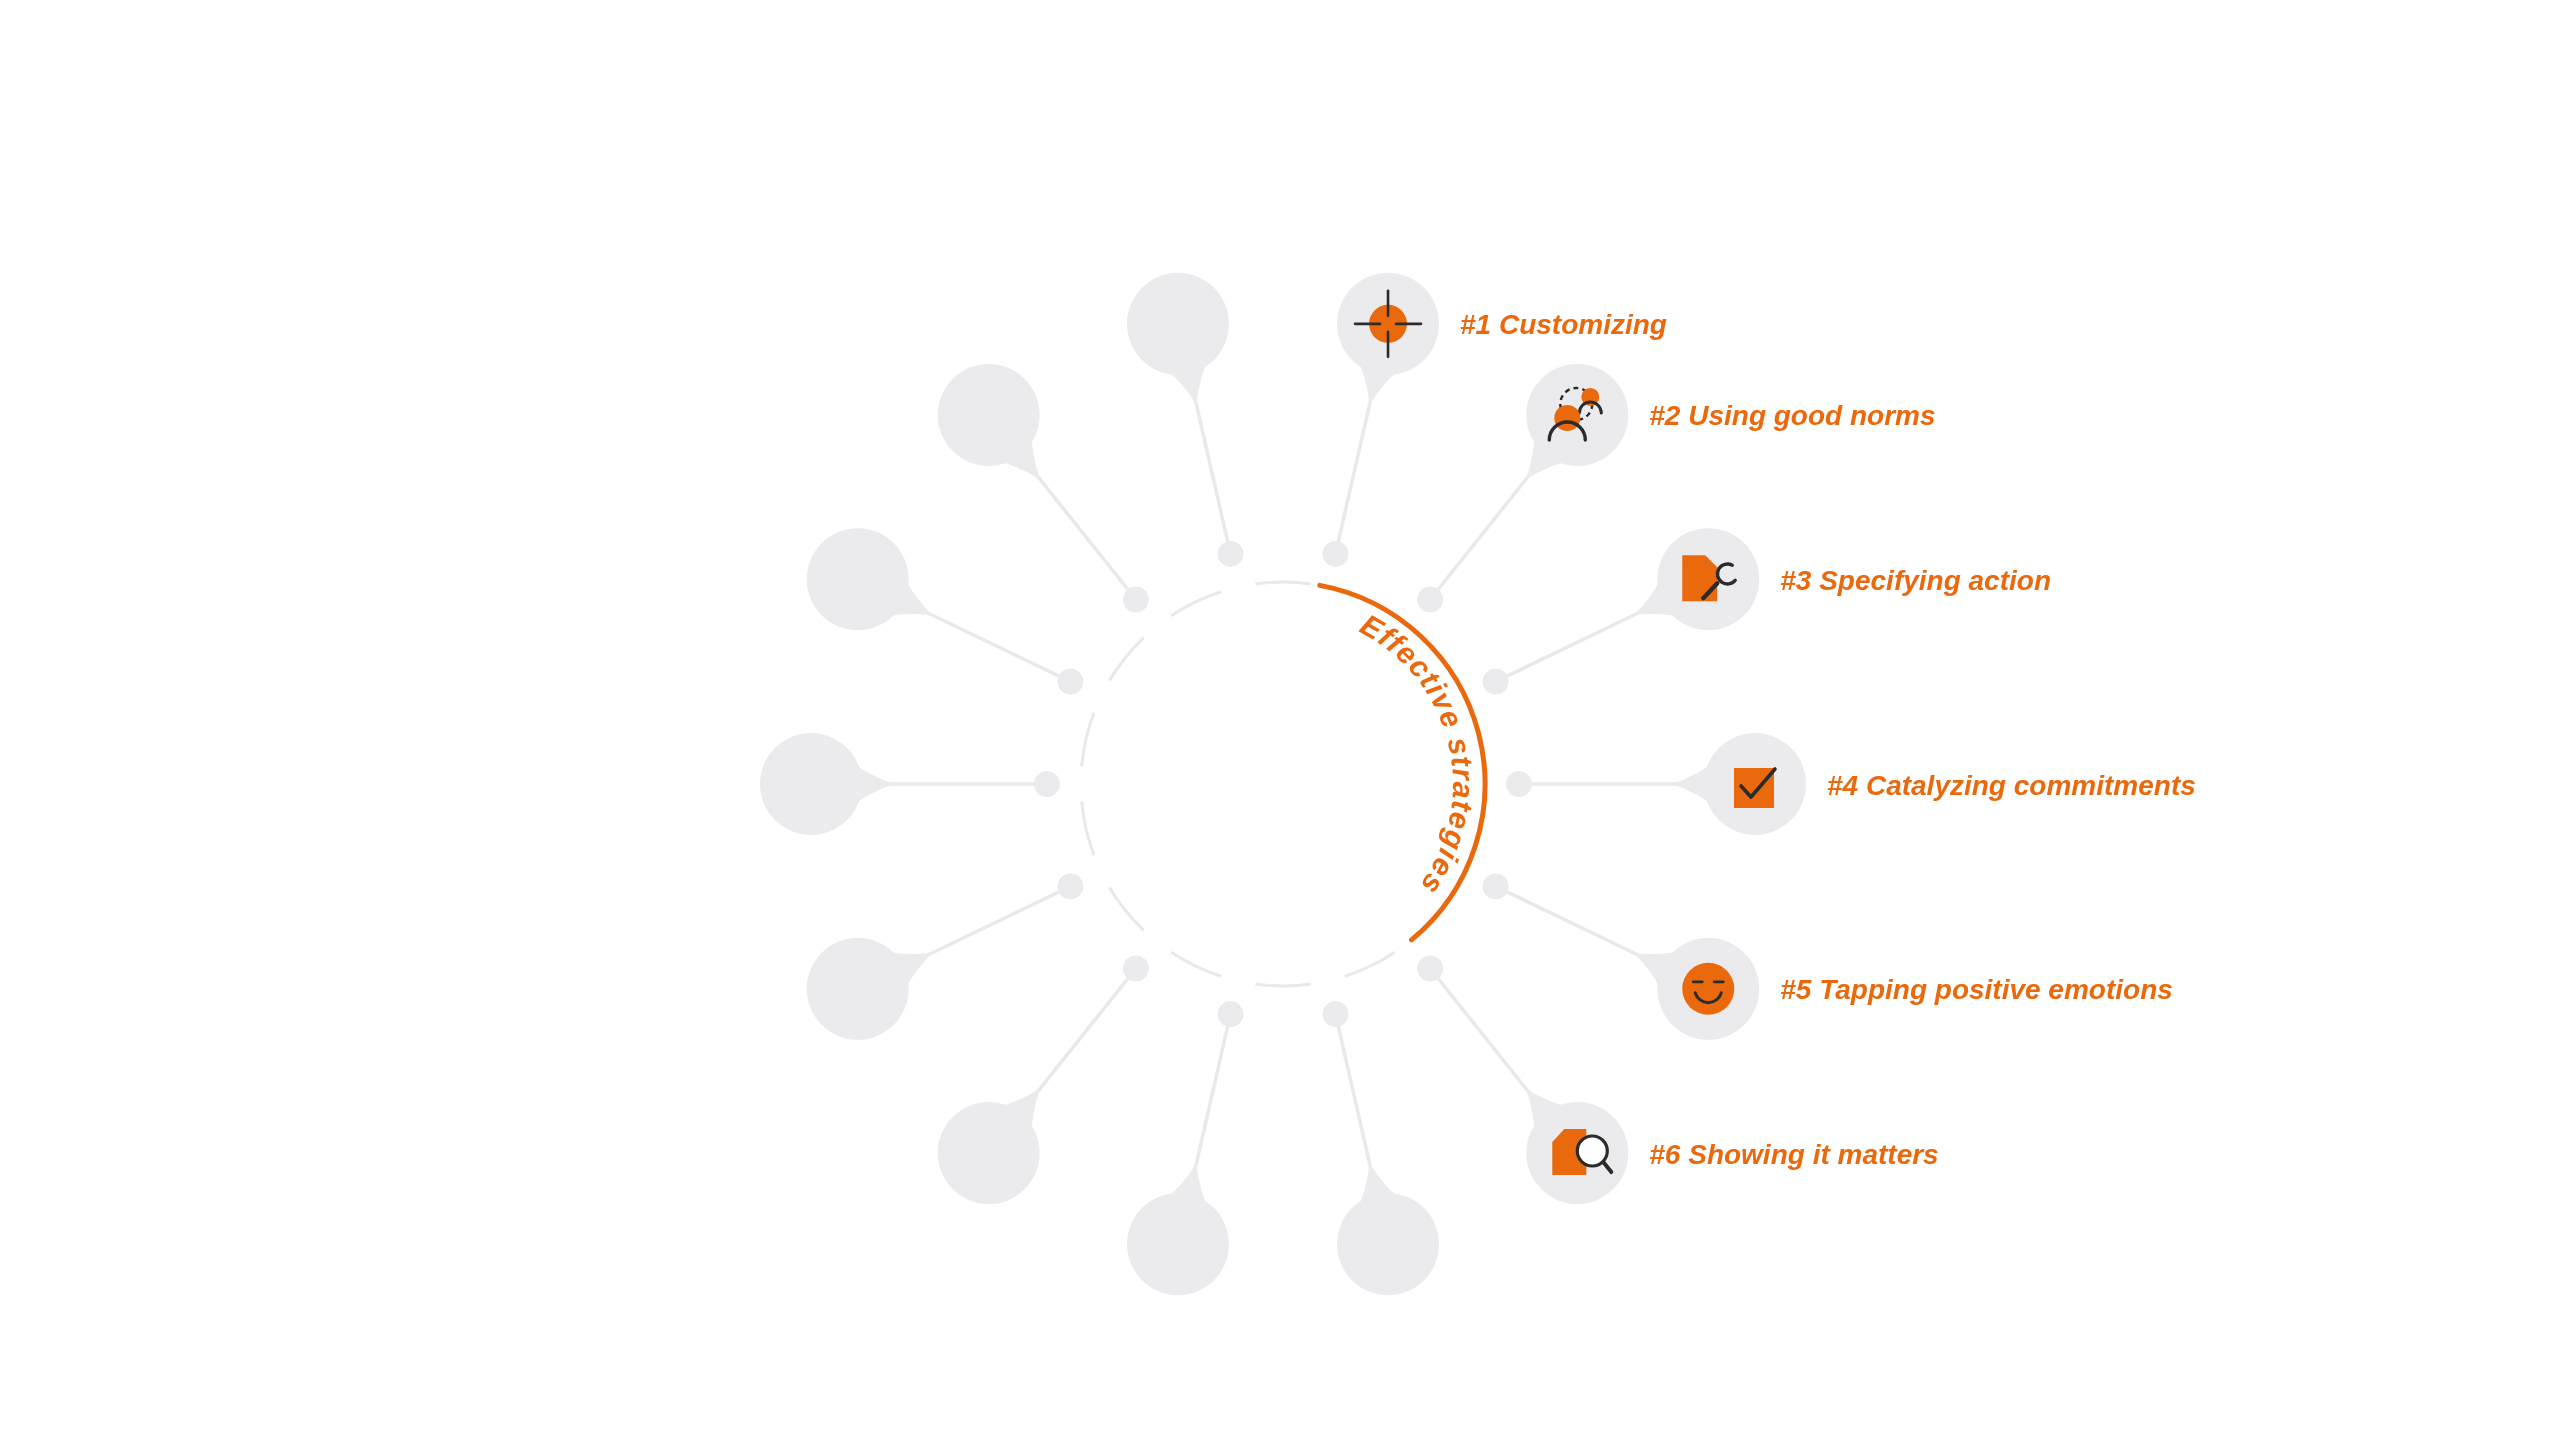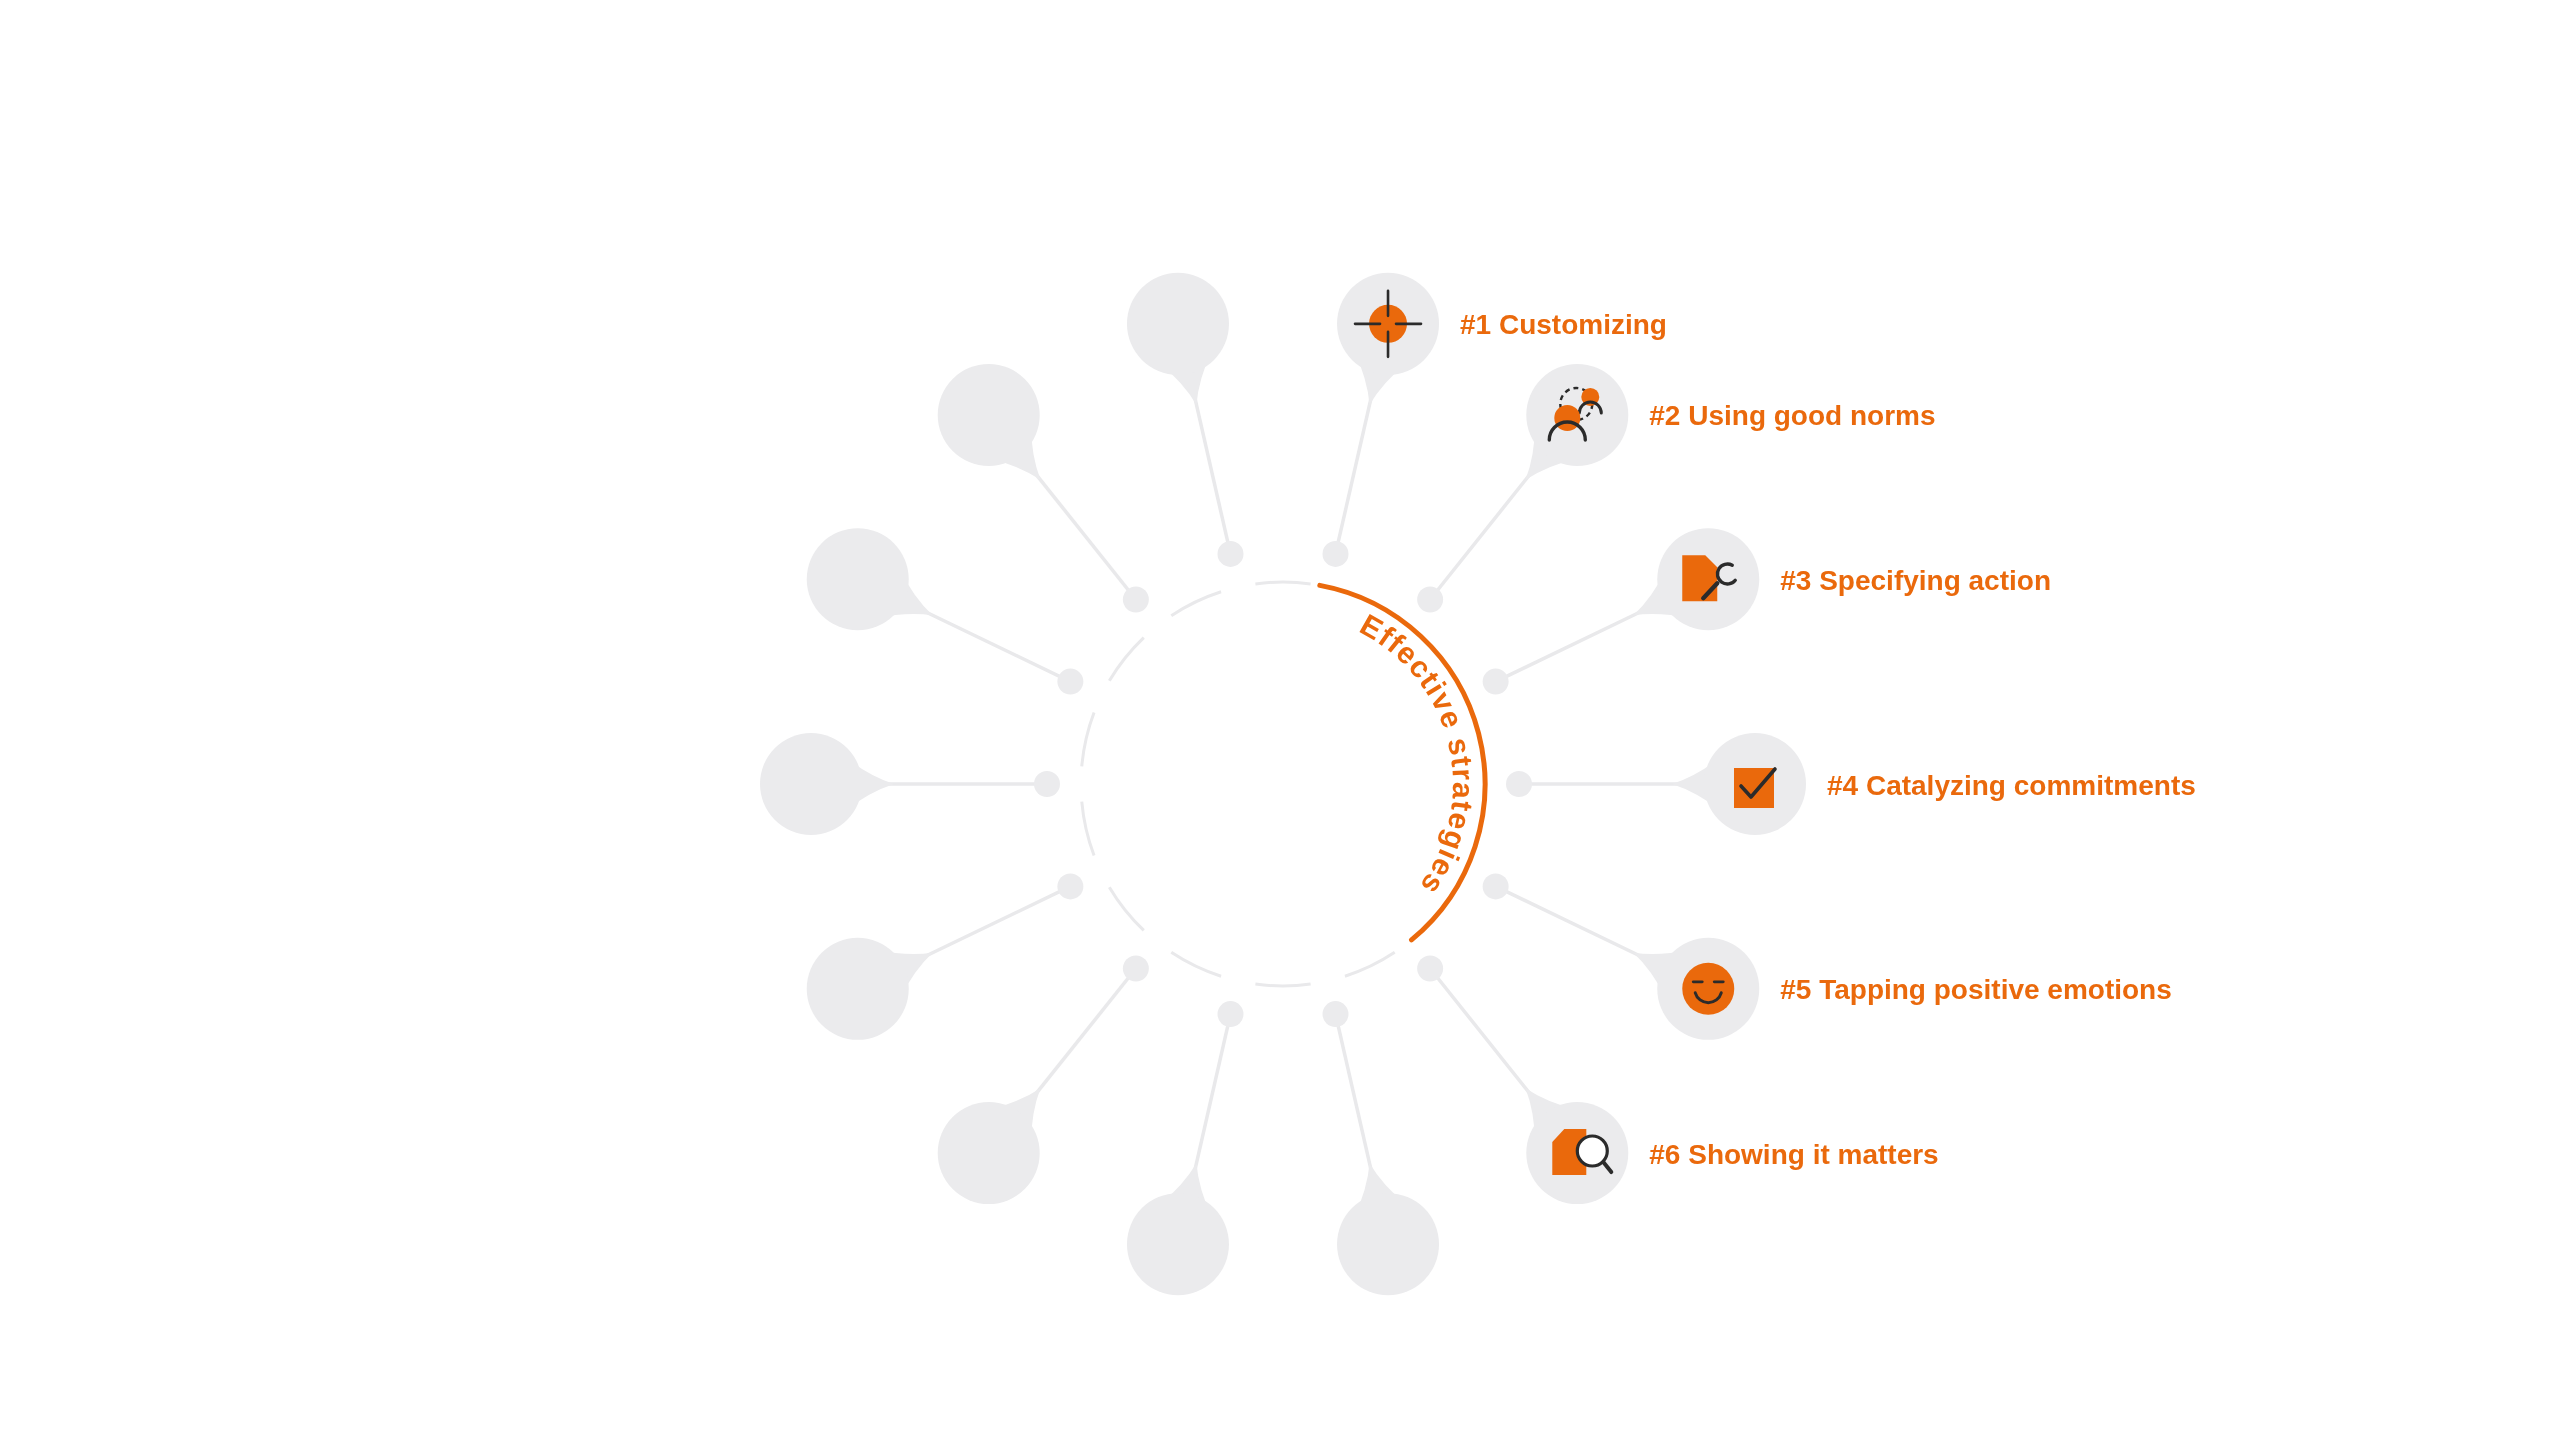--- a/index.html
+++ b/index.html
@@ -1,20 +1,20 @@
 <!DOCTYPE html>
 <html><head>
 <meta charset="utf-8">
 <style>
   html,body{margin:0;padding:0;}
   body{
     width:2560px;height:1440px;background:#ffffff;overflow:hidden;
     font-family:"Liberation Sans", sans-serif;
   }
-  .stage{position:relative;width:2294px;height:1440px;}
+  .stage{position:relative;width:2294px;height:1440px;font-style:italic;}
   svg{display:block;position:absolute;left:0;top:0;}
   .strategy-label{
     font-family:"Liberation Sans", sans-serif;
     font-weight:700;
     font-size:28px;
   }
   .arc-label{
     font-family:"Liberation Sans", sans-serif;
     font-weight:700;
     font-size:30px;

